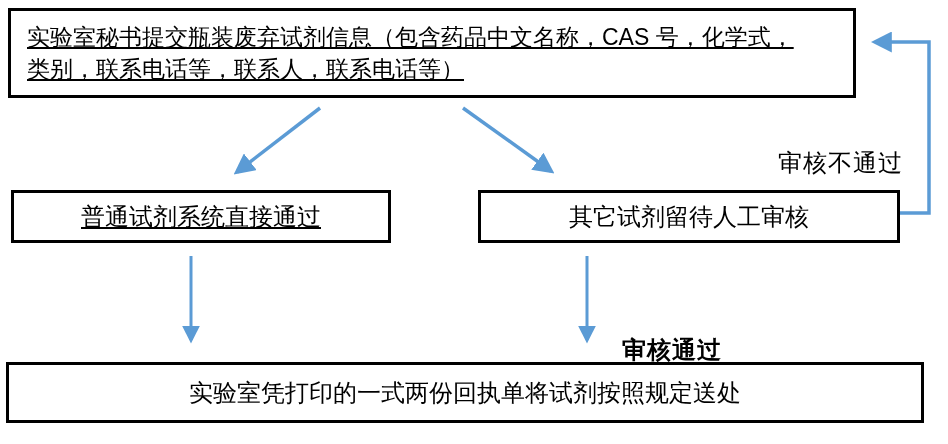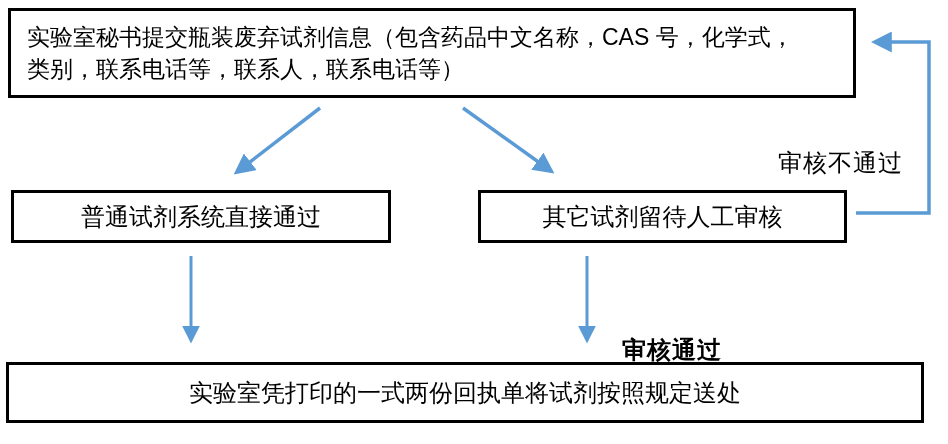--- a/index.html
+++ b/index.html
@@ -14,29 +14,31 @@
   .flow-node {
     position:absolute;
     border:3px solid var(--ink);
     background:var(--bg);
     font-size:23px;
     line-height:32px;
   }
   .node-top {
     left:8px; top:8px; width:848px; height:90px;
     padding:10px 16px 0 16px;
+    text-decoration:underline;
   }
   .node-top .line { display:block; white-space:nowrap; }
   .node-mid-left {
     left:11px; top:190px; width:380px; height:53px;
     display:flex; align-items:center; justify-content:center;
     font-size:24px;
+    text-decoration:underline;
   }
   .node-mid-right {
-    left:478px; top:190px; width:369px; height:53px;
+    left:478px; top:190px; width:422px; height:53px;
     display:flex; align-items:center; justify-content:center;
     font-size:24px;
   }
   .node-bottom {
     left:6px; top:362px; width:918px; height:61px;
     display:flex; align-items:center; justify-content:center;
     font-size:24px;
   }
   .edge-label {
     position:absolute;

